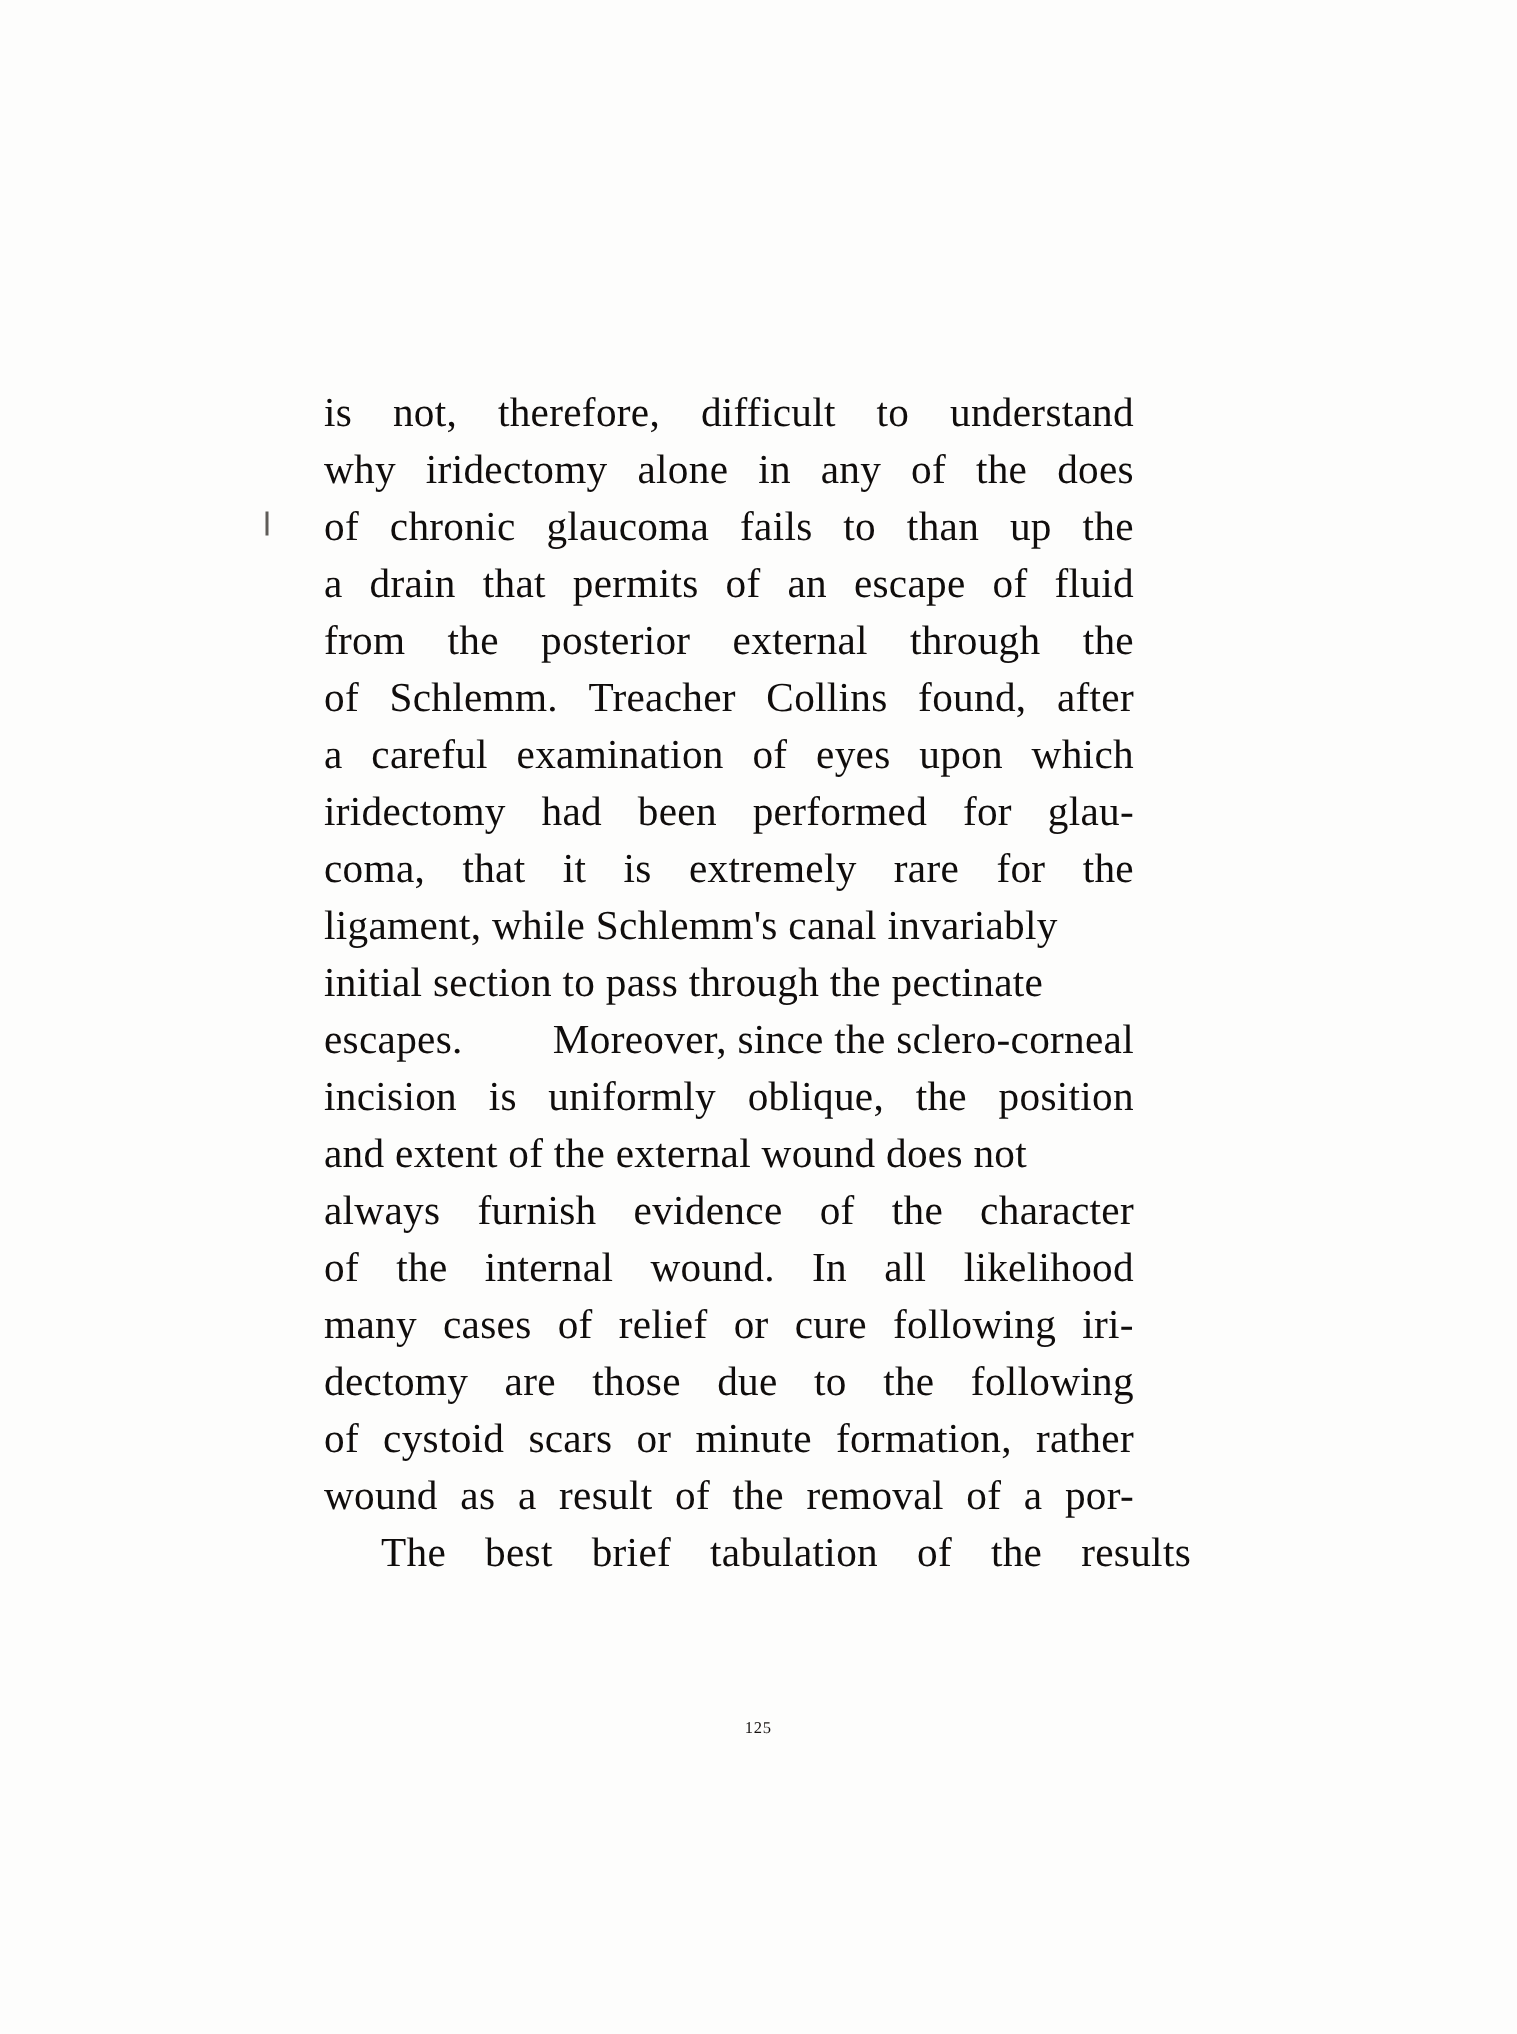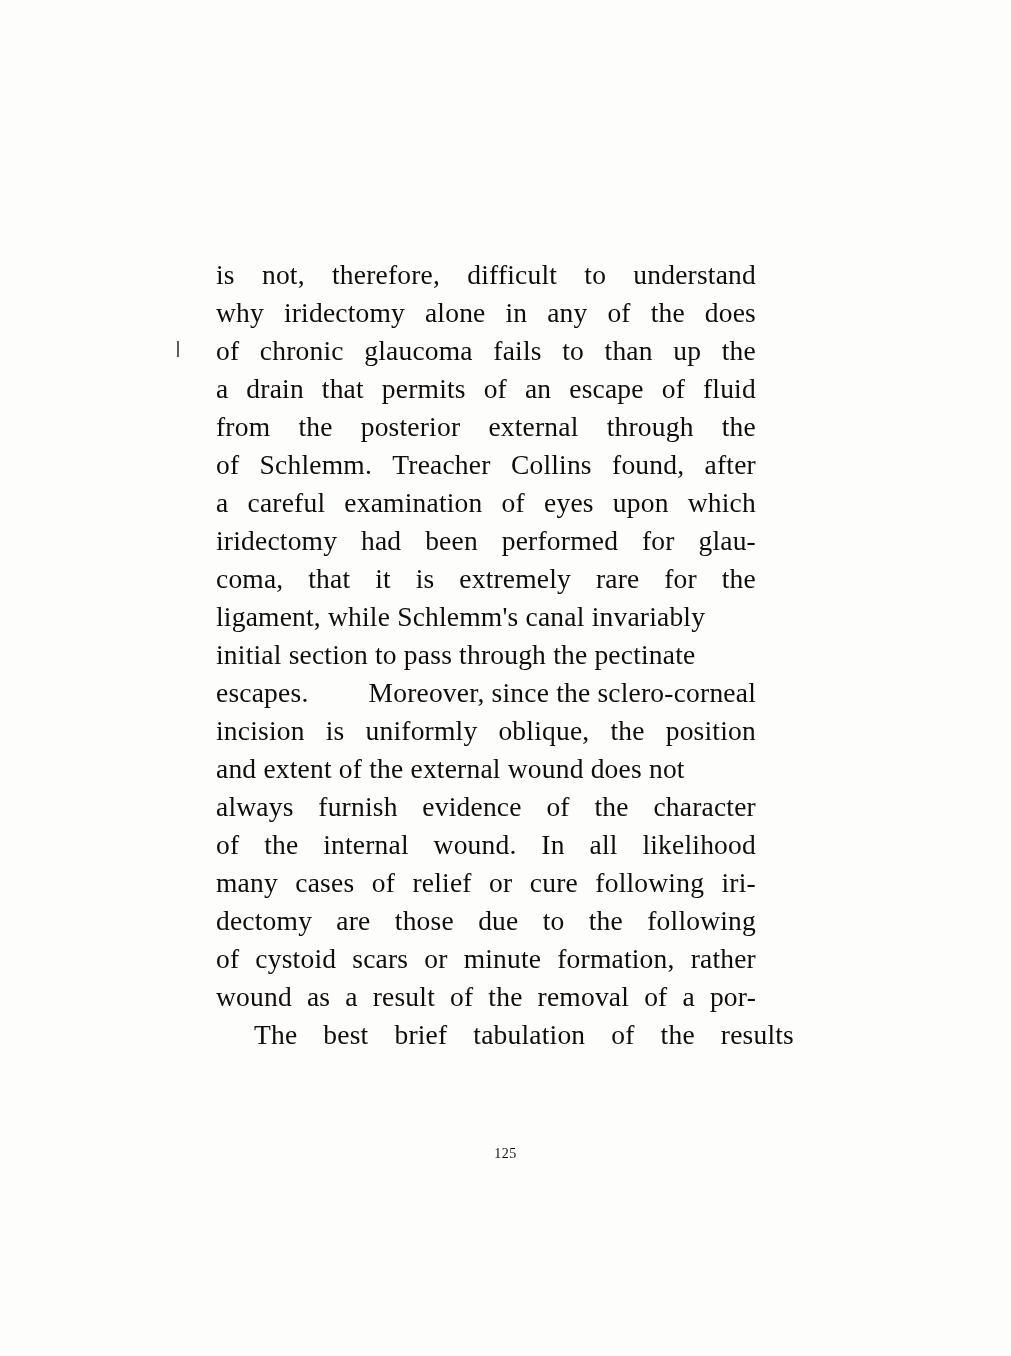--- a/index.html
+++ b/index.html
@@ -52,21 +52,21 @@
   }
   .line.indent {
     padding-left: 38px;
   }
   .page-number {
     position: absolute;
     left: 0;
     top: 1146px;
     width: 1011px;
     text-align: center;
-    font-size: 14px;
+    font-size: 11px;
     font-family: "Liberation Serif", serif;
     letter-spacing: 0.5px;
     color: #15110f;
   }
   .margin-tick {
     position: absolute;
     left: 177px;
     top: 341px;
     width: 2px;
     height: 16px;

